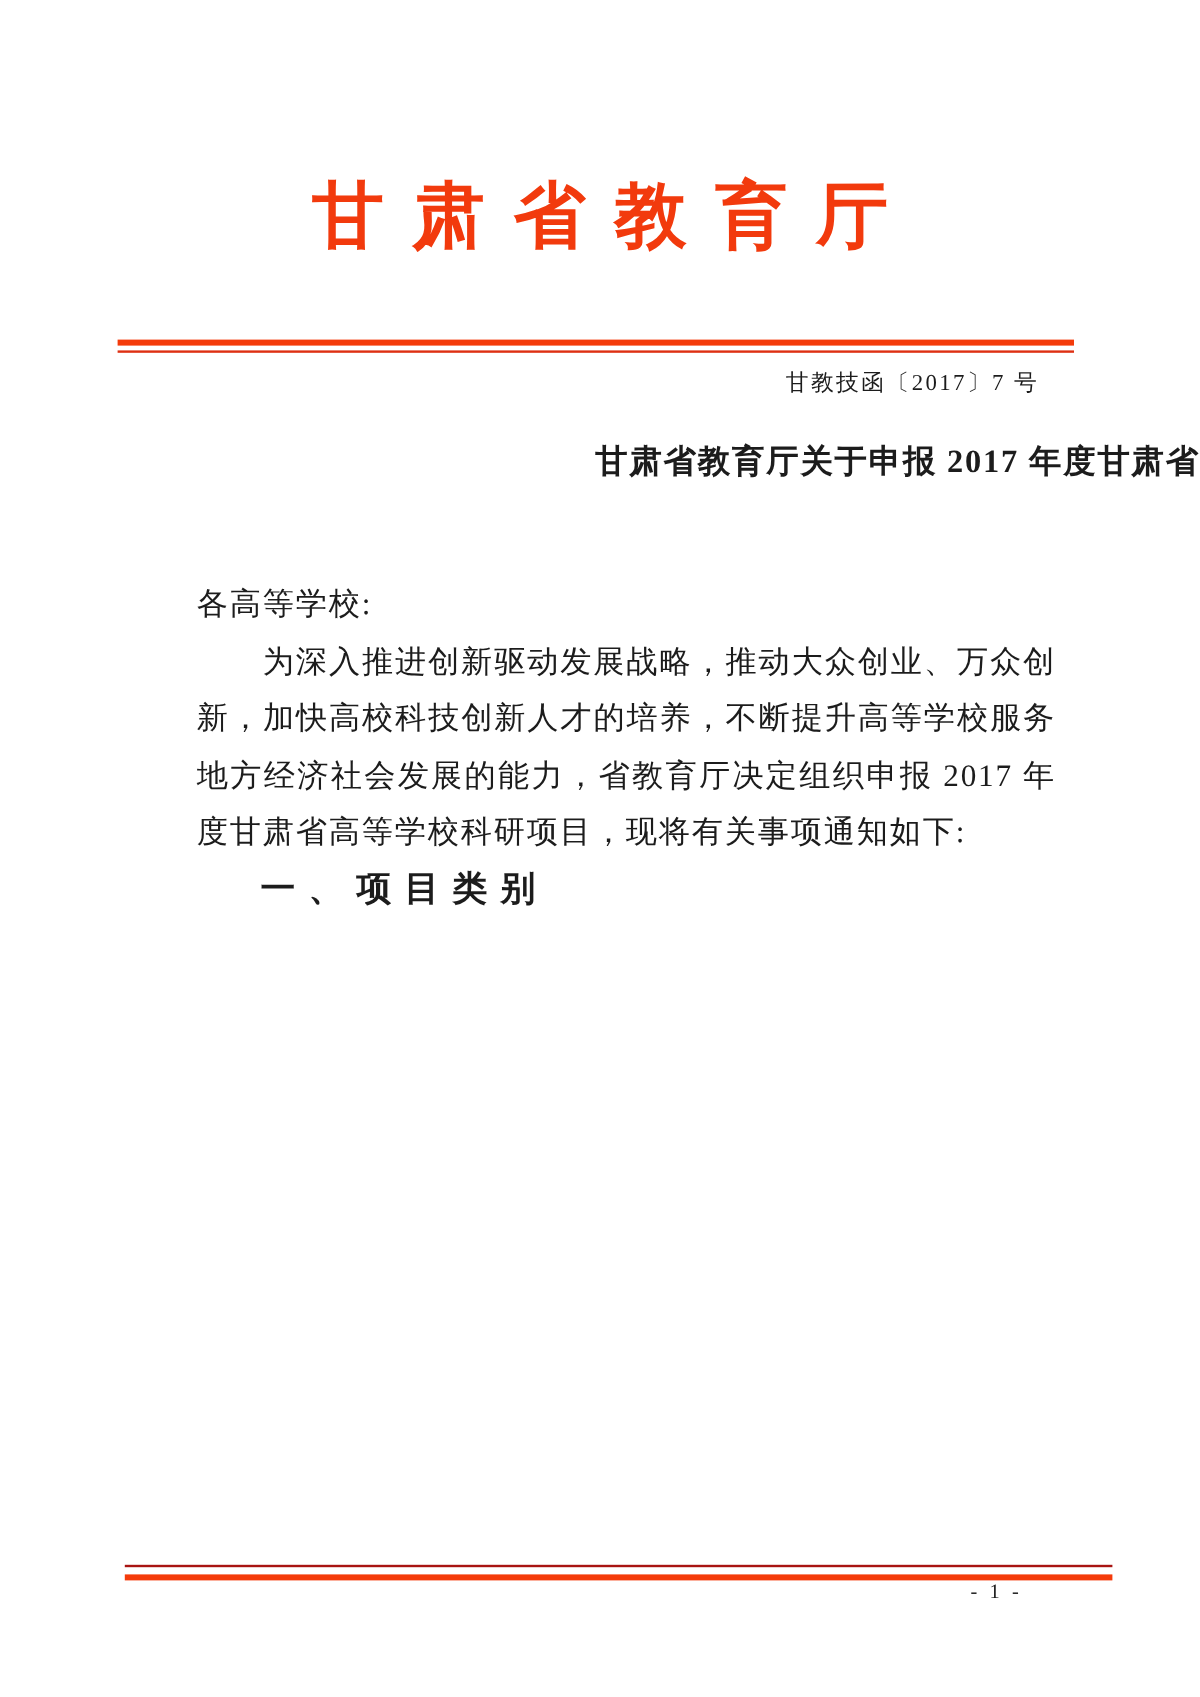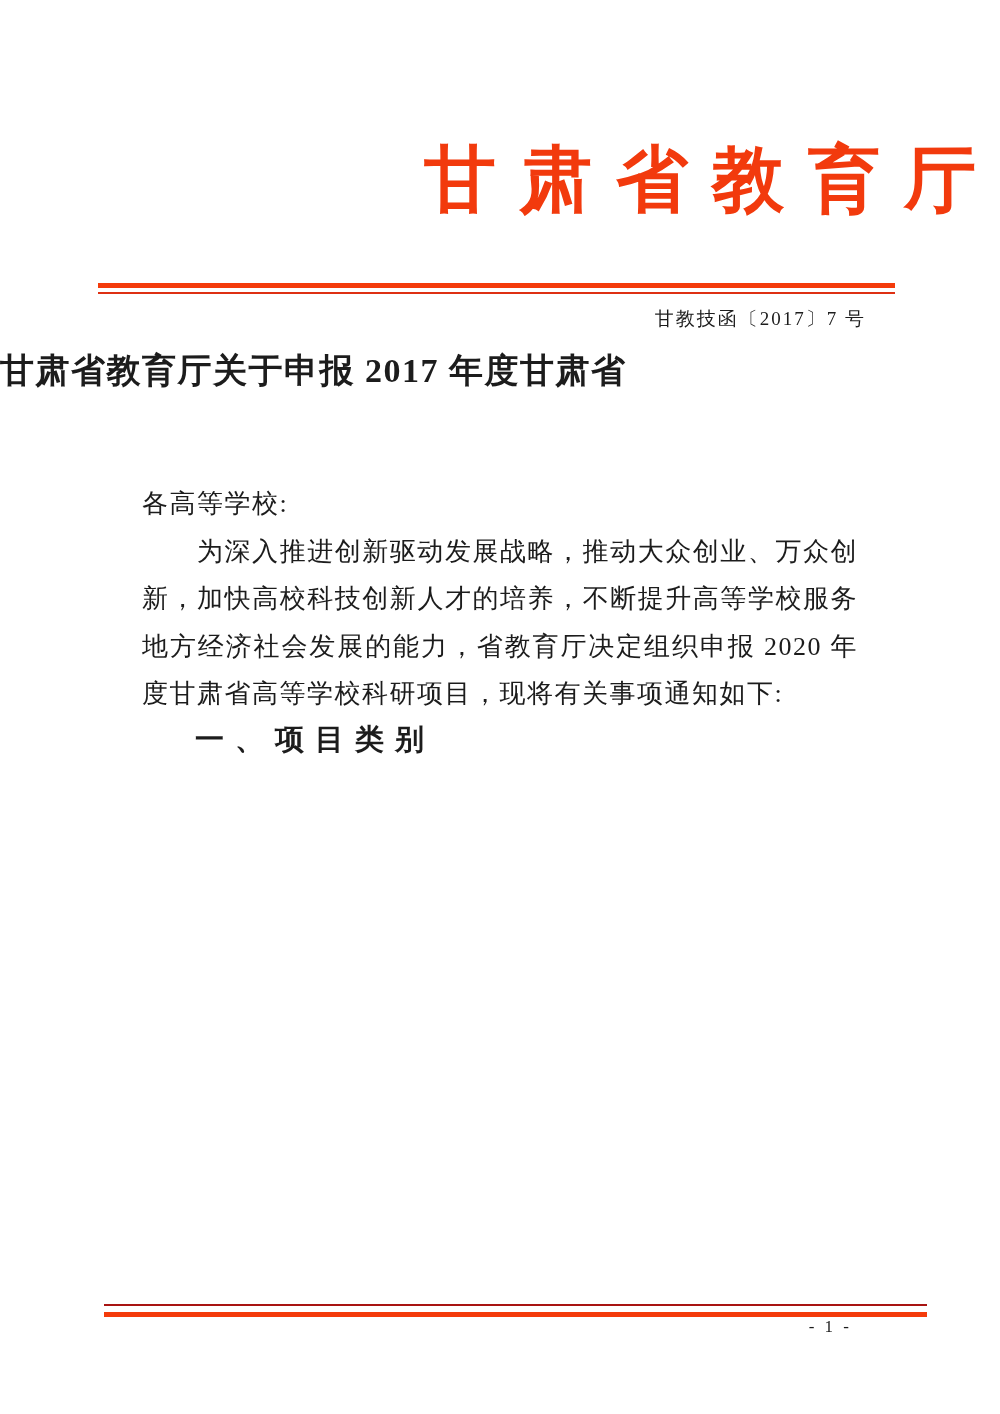--- a/index.html
+++ b/index.html
@@ -12,24 +12,24 @@
     font-family: "Liberation Serif", "DejaVu Serif", serif;
     color: var(--ink, #1c1c1c);
   }
 
   
   .masthead {
     position: absolute;
     top: 128px;
     left: 0;
     width: 1000px;
-    text-align: right;
+    text-align: center;
     font-family: "Liberation Serif", "DejaVu Serif", serif;
     font-weight: bold;
-    font-size: 72px;
+    font-size: 60px;
     line-height: 104px;
     letter-spacing: 24px;
     text-indent: 24px;
     color: var(--masthead-red, #f23a0d);
     white-space: nowrap;
   }
 
   
   .header-rule-thick {
     position: absolute;
@@ -50,45 +50,45 @@
     top: 306px;
     right: 134px;
     font-size: 19px;
     letter-spacing: 2px;
     white-space: nowrap;
   }
 
   
   .doc-title {
     position: absolute;
-    top: 346px;
+    top: 360px;
     left: 0;
     width: 1000px;
-    text-align: left;
+    text-align: right;
     font-weight: bold;
-    font-size: 34px;
+    font-size: 27px;
     line-height: 49px;
     letter-spacing: 1.5px;
   }
 
   
   .content {
     position: absolute;
     top: 480px;
-    left: 142px;
+    left: 164px;
     width: 716px;
     font-size: 26px;
     line-height: 47.5px;
     letter-spacing: 1.5px;
     text-align: justify;
   }
   .content p { text-indent: 55px; }
   .content p.salutation { text-indent: 0; }
   .content h2 {
-    font-family: Liberation Mono, monospace;
+    font-family: Liberation Sans, sans-serif;
     font-weight: bold;
     font-size: 29px;
     line-height: 47.5px;
     letter-spacing: 11px;
     text-indent: 53px;
     text-align: left;
   }
 
   
   .footer-rule-thin {
@@ -121,20 +121,20 @@
 <div class="header-rule-thin"></div>
 
 <div class="doc-number">甘教技函〔2017〕7 号</div>
 
 <h1 class="doc-title">
   <span>甘肃省教育厅关于申报 2017 年度甘肃省</span><br>
 </h1>
 
 <div class="content">
   <p class="salutation">各高等学校:</p>
-  <p>为深入推进创新驱动发展战略，推动大众创业、万众创新，加快高校科技创新人才的培养，不断提升高等学校服务地方经济社会发展的能力，省教育厅决定组织申报 2020 年度甘肃省高等学校科研项目，现将有关事项通知如下:</p>
+  <p>为深入推进创新驱动发展战略，推动大众创业、万众创新，加快高校科技创新人才的培养，不断提升高等学校服务地方经济社会发展的能力，省教育厅决定组织申报 2017 年度甘肃省高等学校科研项目，现将有关事项通知如下:</p>
   <h2>一、项目类别</h2>
 </div>
 
 <div class="footer-rule-thin"></div>
 <div class="footer-rule-thick"></div>
 
 <div class="page-number">- 1 -</div>
 
 </body></html>

